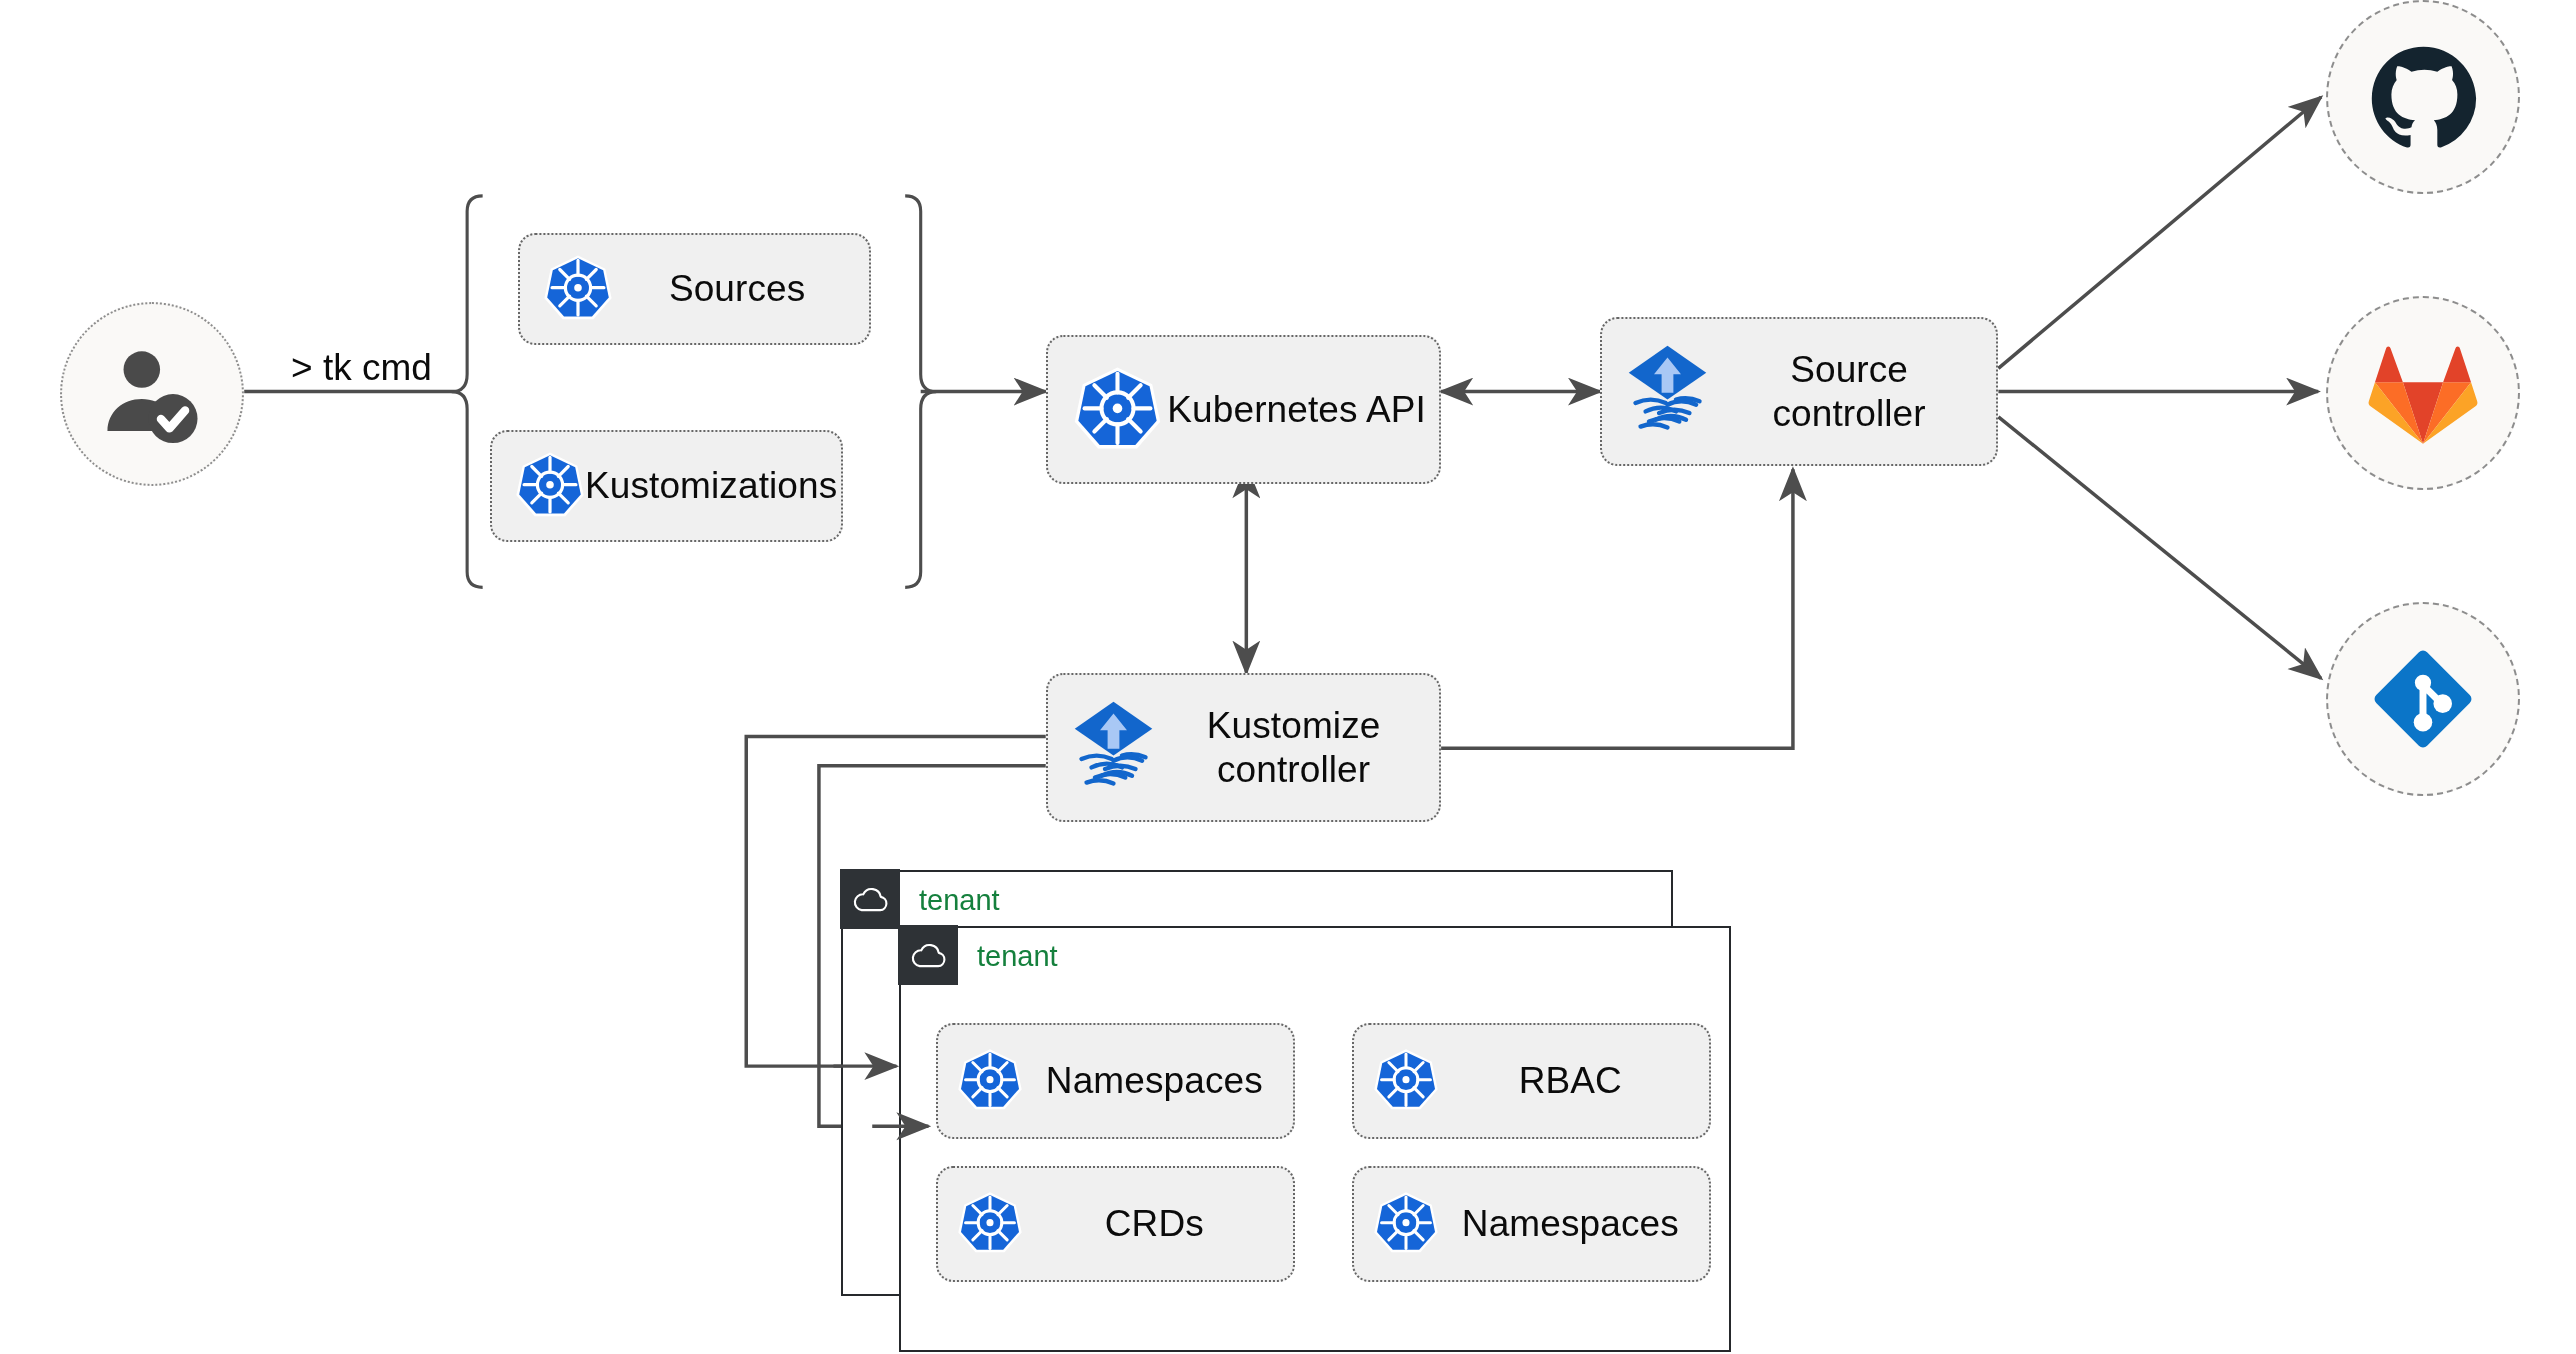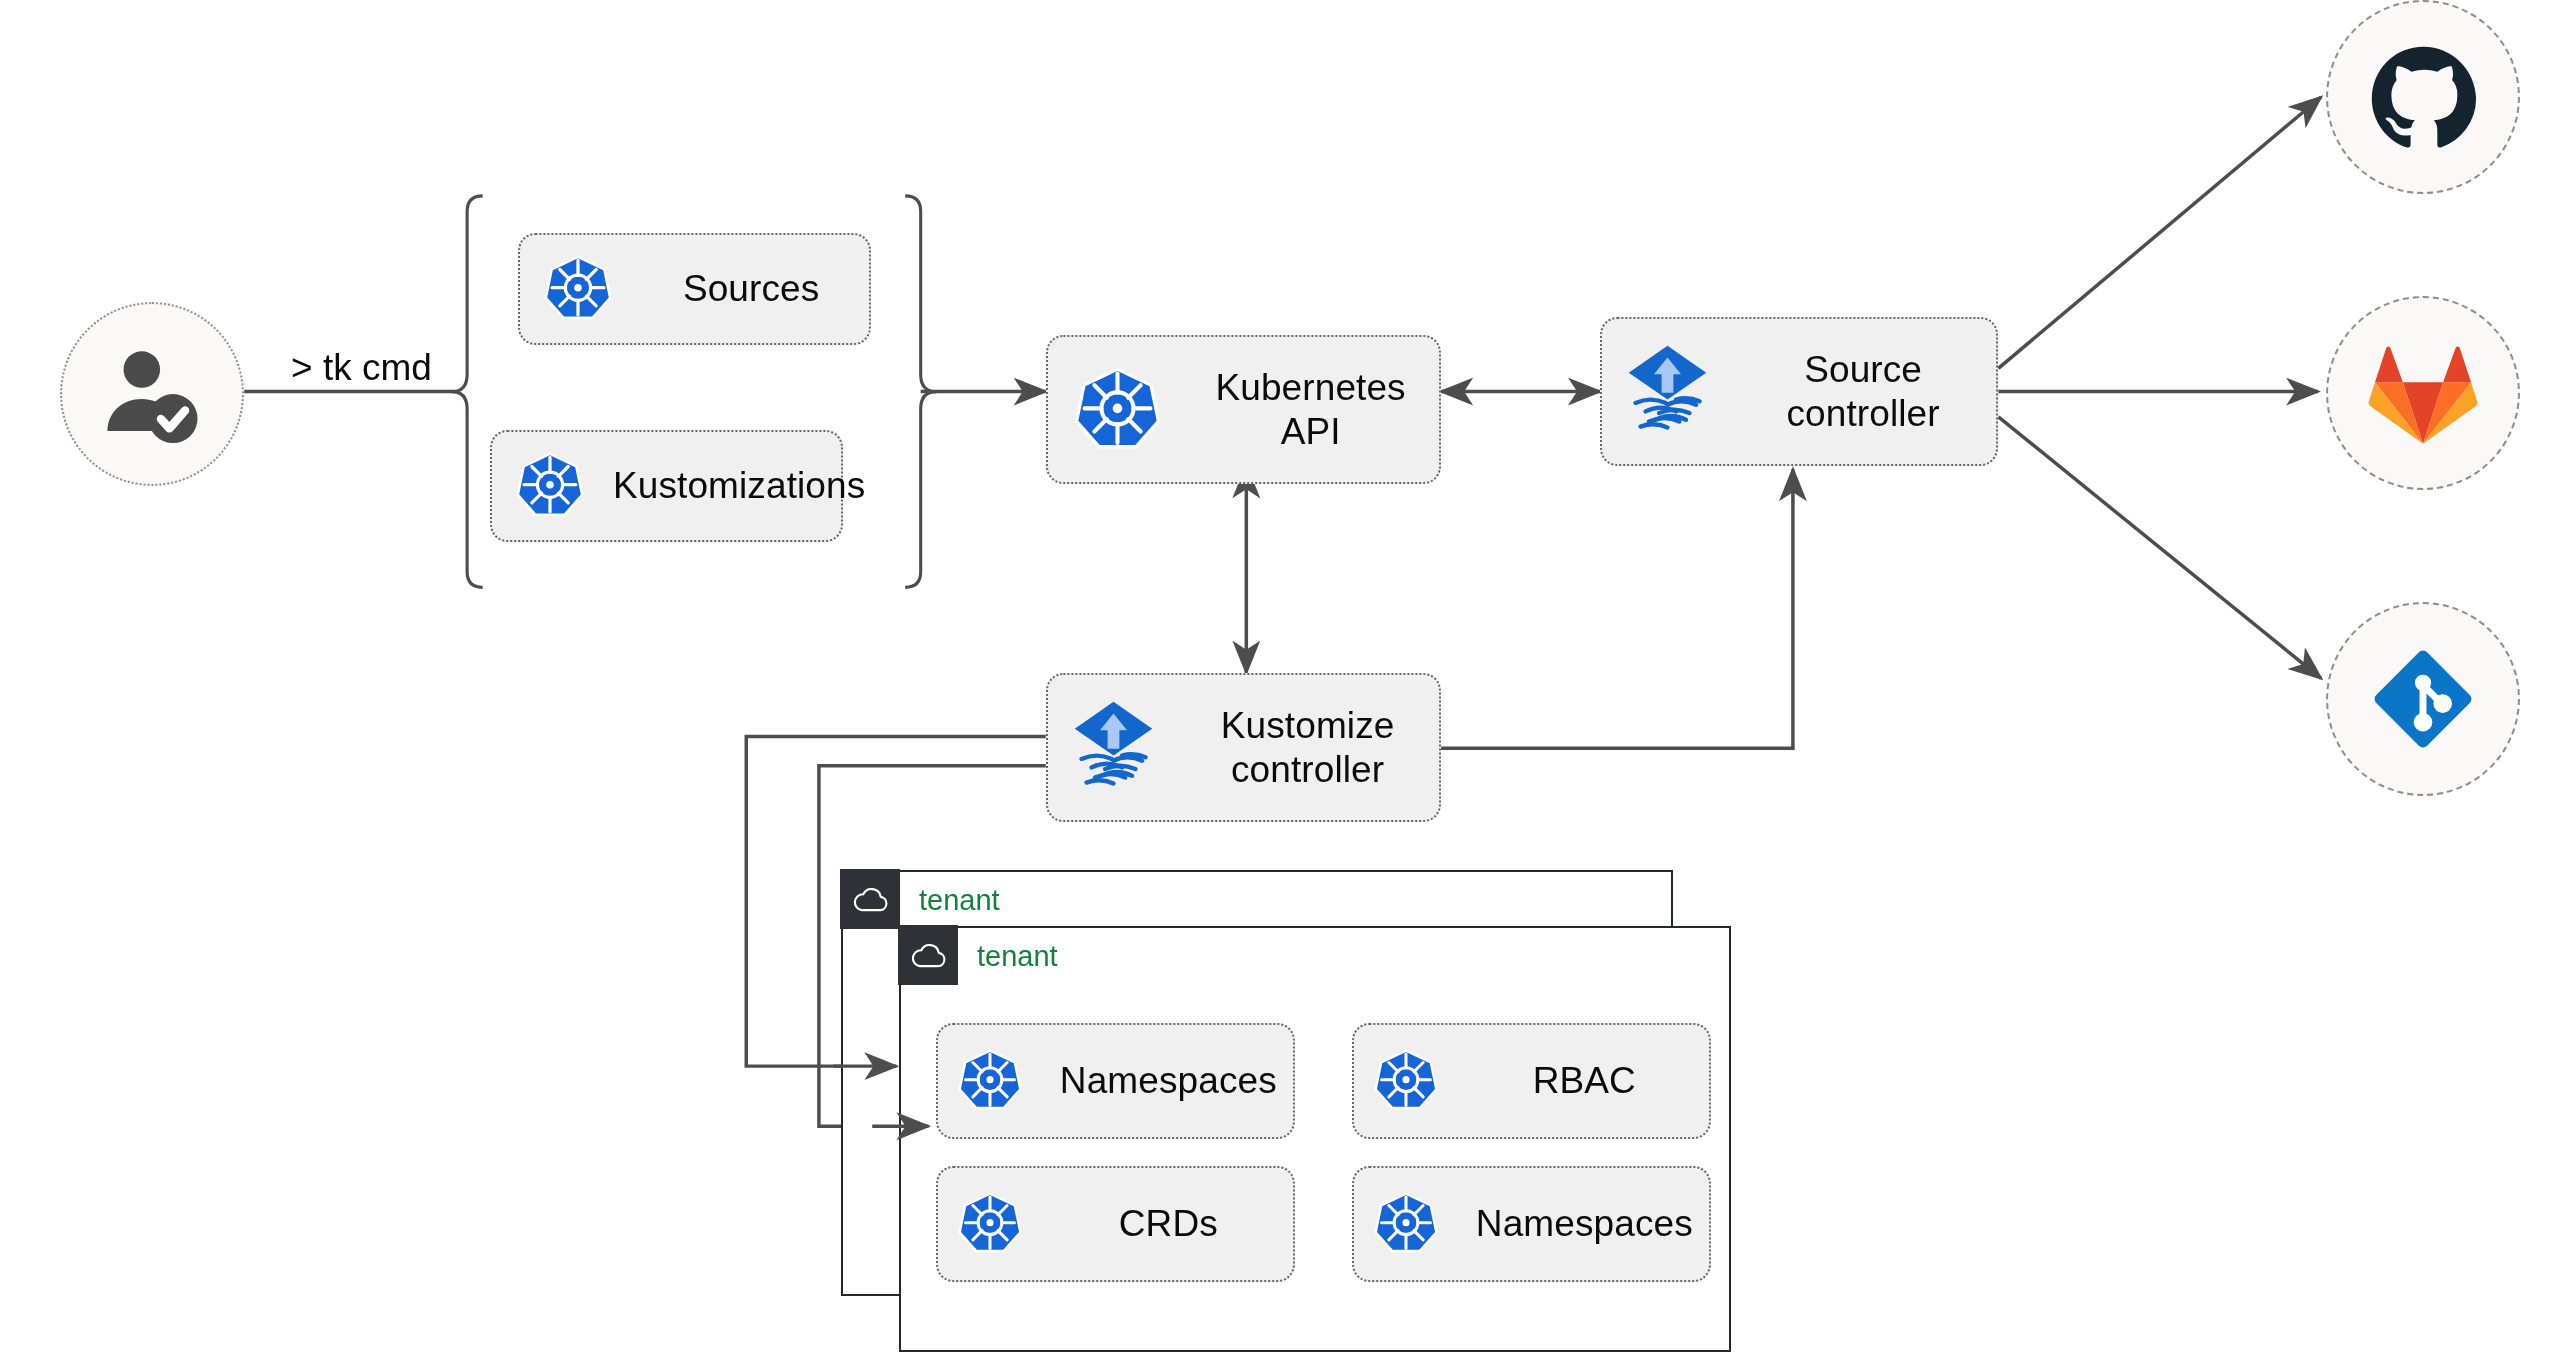--- a/index.html
+++ b/index.html
@@ -33,21 +33,20 @@
   .node {
     position: absolute;
     box-sizing: border-box;
     background: #f0f0f0;
     border: 2.9px dotted #666666;
     border-radius: 17.4px;
     display: flex;
     align-items: center;
     justify-content: flex-start;
     color: #0b0b0b;
-    gap: 28px;
   }
   .node .ic {
     flex: 0 0 auto;
     display: block;
   }
   .node .lbl {
     flex: 1 1 auto;
     text-align: center;
     font-size: 37px;
     line-height: 1.18;
@@ -366,21 +365,21 @@
               <path d="M62 63 L76 77"></path>
             <path d="M76 25 L62 39"></path>
               <path d="M38 63 L24 77"></path>
           </g>
           <circle cx="50" cy="51" r="5.4" fill="#ffffff"></circle>
         </svg>
       </span>
       <span class="lbl">RBAC</span>
     </div>
 
-    <div class="node" style="left:35px; top:238px; width:359px; height:116px;">
+    <div class="node" style="left:35px; top:238px; width:359px; height:116px;border-radius:17px;">
       <span class="ic" style="margin-left:19.4px;">
         <svg width="66" height="66" viewBox="0 0 100 100">
           <path d="M50 5 L89 24 L98 66 L72 96 L28 96 L2 66 L11 24 Z" fill="#ffffff"></path>
           <path d="M50 9 L86 26 L94 65 L70 92 L30 92 L6 65 L14 26 Z" fill="#1565D8"></path>
           <g fill="none" stroke="#ffffff" stroke-width="4.6" stroke-linecap="round">
             <circle cx="50" cy="51" r="18"></circle>
             <path d="M50 12 L50 33"></path>
               <path d="M50 69 L50 90"></path>
             <path d="M13 51 L32 51"></path>
               <path d="M68 51 L87 51"></path>

